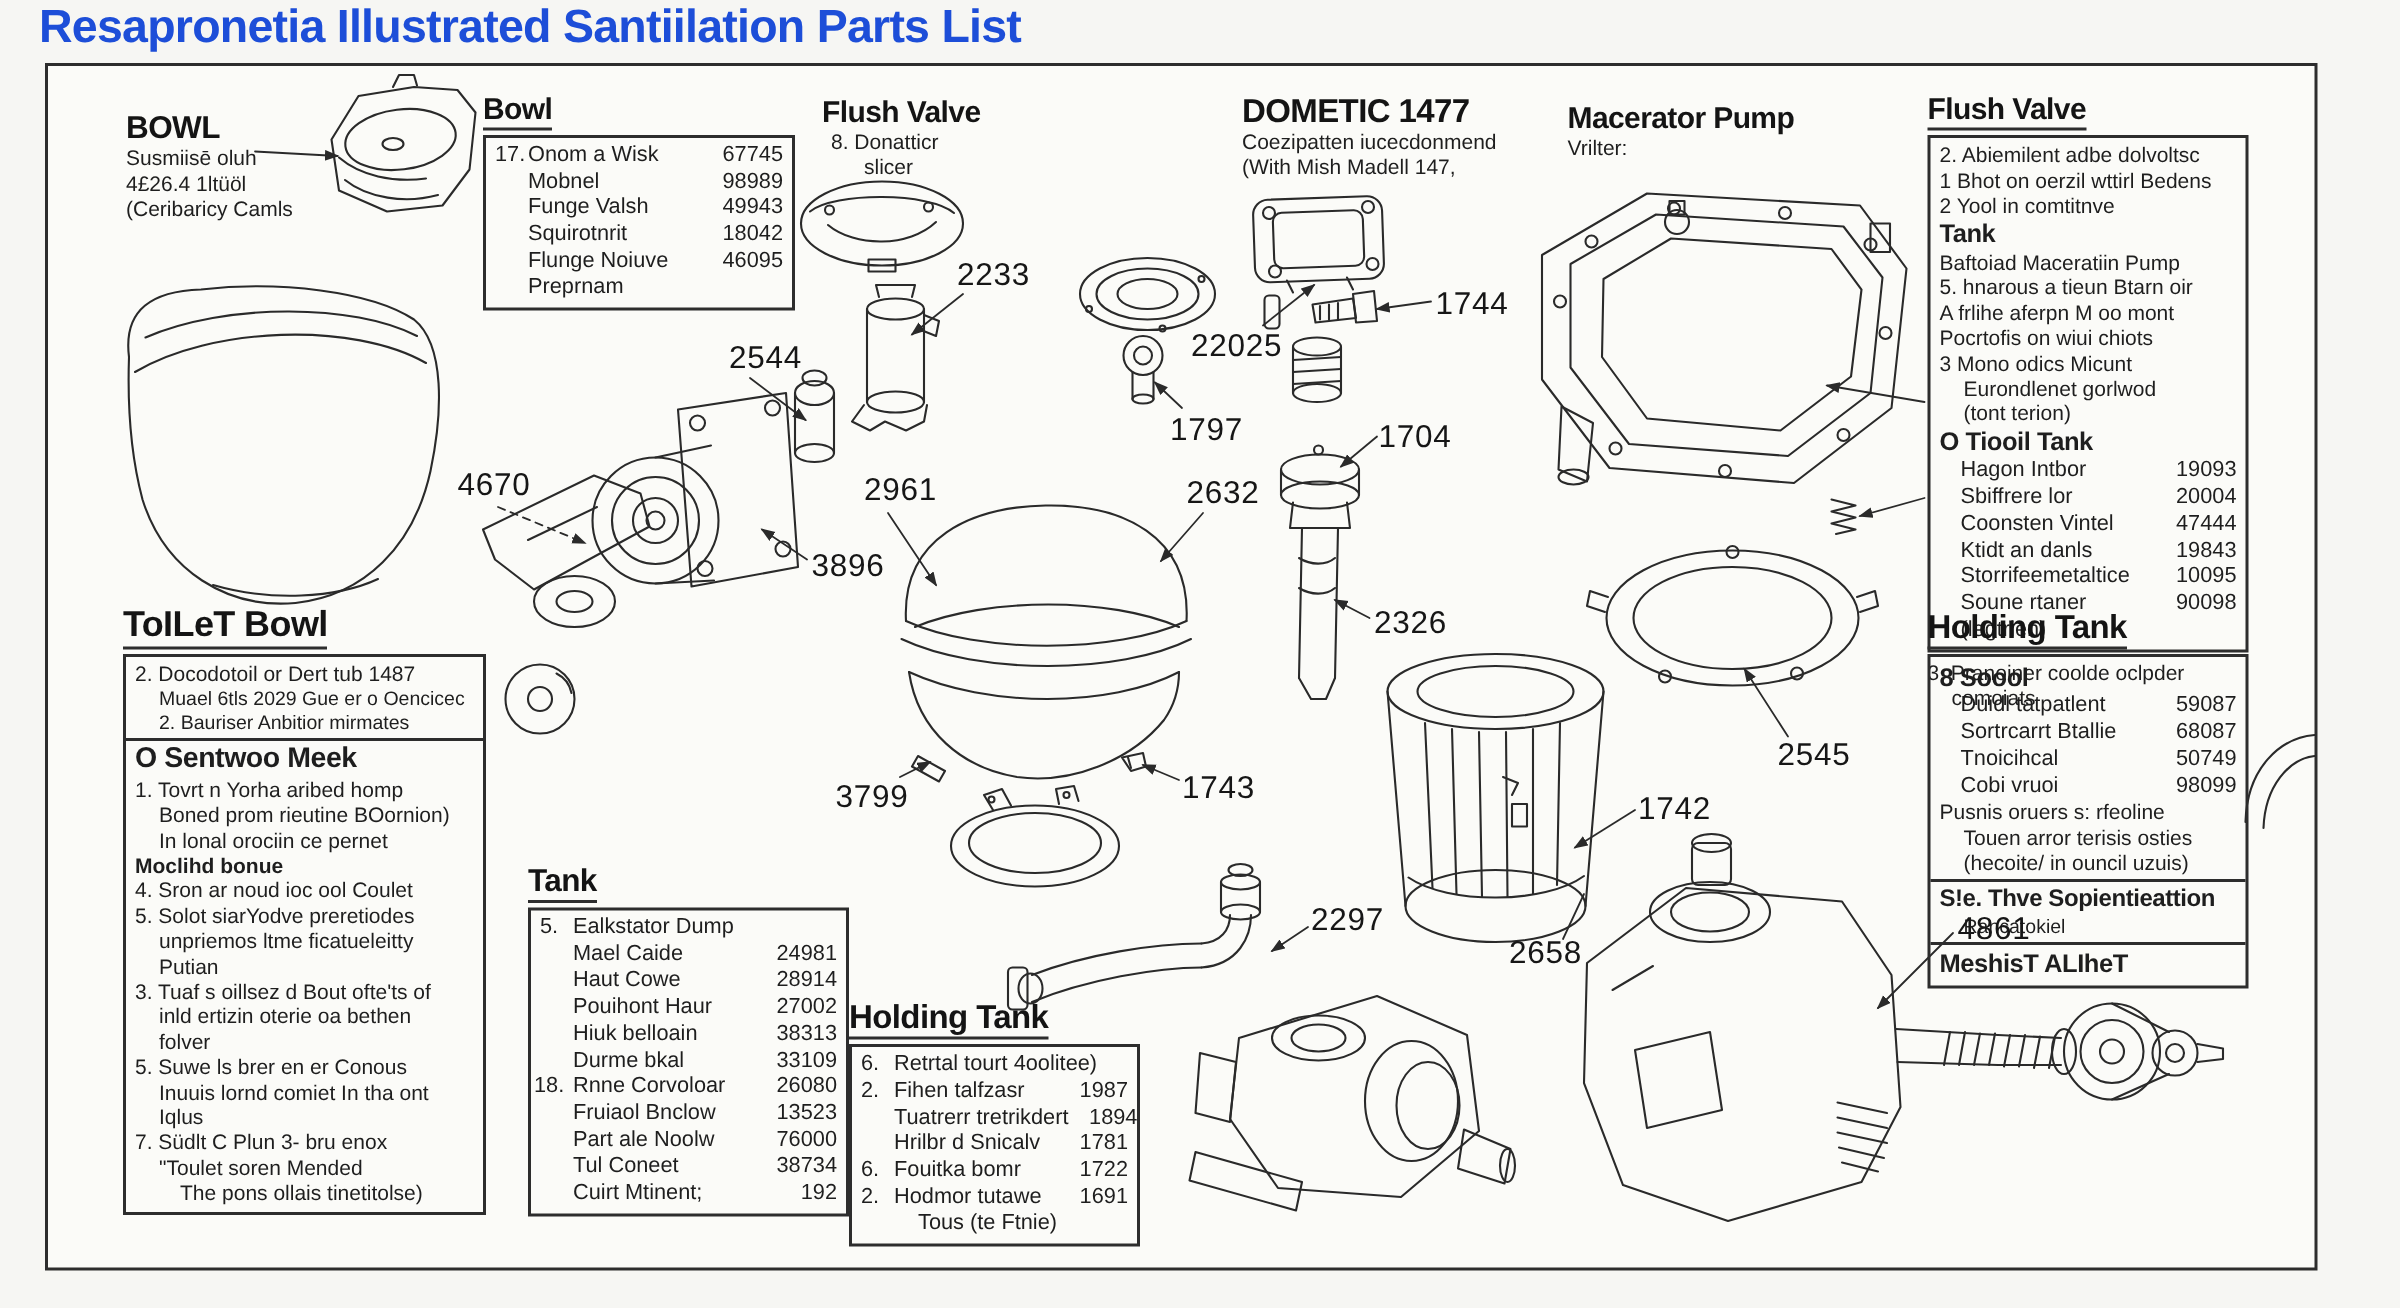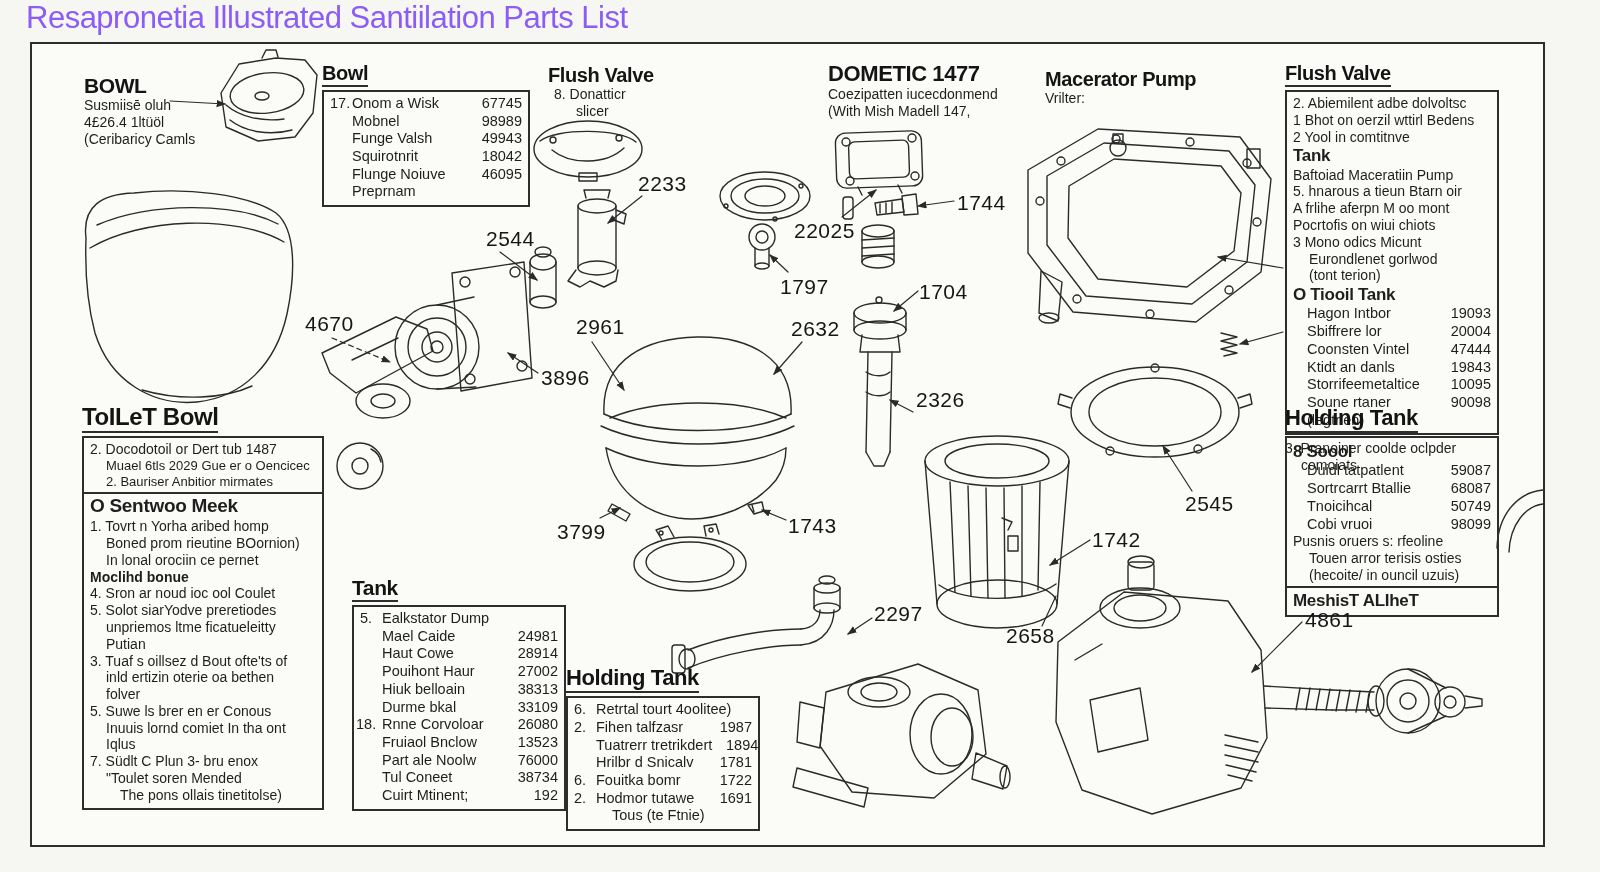--- a/index.html
+++ b/index.html
@@ -1,19 +1,19 @@
 <!DOCTYPE html>
 <html><head>
 <meta charset="utf-8">
 <style>
   html,body{margin:0;padding:0;background:#e7e7e4;}
   .page{position:relative;width:1600px;height:872px;background:#f6f6f3;
         font-family:"Liberation Sans",sans-serif;color:#1e1e1e;overflow:hidden;}
-  .title{position:absolute;left:26px;top:0px;font-size:31px;font-weight:normal;
-         letter-spacing:-0.5px;color:#8b5cf6;white-space:nowrap;}
+  .title{position:absolute;left:26px;top:0px;font-size:31px;font-weight:bold;
+         letter-spacing:-0.5px;color:#1d4ed8;white-space:nowrap;}
   .fig{position:absolute;left:30px;top:42px;width:1511px;height:801px;
        border:2px solid #2d2d2d;background:#fbfbf8;}
   svg.art{position:absolute;left:0;top:0;z-index:1;pointer-events:none;}
   .block{position:absolute;z-index:2;}
   .bh{font-weight:bold;font-size:20px;letter-spacing:-0.4px;color:#141414;line-height:1.1;}
   .u{display:inline-block;border-bottom:2px solid #2d2d2d;padding-bottom:1px;margin-bottom:3px;}
   .pbox{border:2px solid #2d2d2d;padding:3px 6px 4px 6px;}
   .ln{font-size:14px;line-height:1.2;white-space:nowrap;}
   .sh{font-size:17px;font-weight:bold;line-height:1.25;letter-spacing:-0.3px;}
   .sh2{font-size:16px;font-weight:bold;line-height:1.3;letter-spacing:-0.3px;}
@@ -425,20 +425,24 @@
           <span class="pl">Tnoicihcal</span>
           <span class="pv">50749</span>
         </div>
       <div class="prow ind">
           <span class="pl">Cobi vruoi</span>
           <span class="pv">98099</span>
         </div>
       <div class="ln">Pusnis oruers s: rfeoline</div>
       <div class="ln i1">Touen arror terisis osties</div>
       <div class="ln i1">(hecoite/ in ouncil uzuis)</div>
+      <div class="sec">
+        <div class="sh2">S!e. Thve Sopientieattion</div>
+        <div class="ln small i1">Rancatokiel</div>
+      </div>
       <div class="sec">
         <div class="sh">MeshisT ALIheT</div>
       </div>
     </div>
   </div>
 
   <div class="block" style="left:82px;top:404px;width:242px;">
     <div class="bh u" style="font-size:24px;">ToILeT Bowl</div>
     <div class="pbox">
       <div style="border-bottom:2px solid #2d2d2d;margin:0 -6px;padding:0 6px 3px 6px;">
@@ -569,21 +573,21 @@
   <div class="co" style="left:638px;top:172px;">2233</div>
   <div class="co" style="left:486px;top:227px;">2544</div>
   <div class="co" style="left:305px;top:312px;">4670</div>
   <div class="co" style="left:541px;top:366px;">3896</div>
   <div class="co" style="left:576px;top:315px;">2961</div>
   <div class="co" style="left:791px;top:317px;">2632</div>
   <div class="co" style="left:780px;top:275px;">1797</div>
   <div class="co" style="left:794px;top:219px;">22025</div>
   <div class="co" style="left:957px;top:191px;">1744</div>
   <div class="co" style="left:919px;top:280px;">1704</div>
-  <div class="co" style="left:916px;top:388px;">2326</div>
+  <div class="co" style="left:916px;top:404px;">2326</div>
   <div class="co" style="left:1185px;top:492px;">2545</div>
   <div class="co" style="left:788px;top:514px;">1743</div>
   <div class="co" style="left:1092px;top:528px;">1742</div>
   <div class="co" style="left:874px;top:602px;">2297</div>
   <div class="co" style="left:1006px;top:624px;">2658</div>
   <div class="co" style="left:557px;top:520px;">3799</div>
   <div class="co" style="left:1305px;top:608px;">4861</div>
 
 </div>
 

